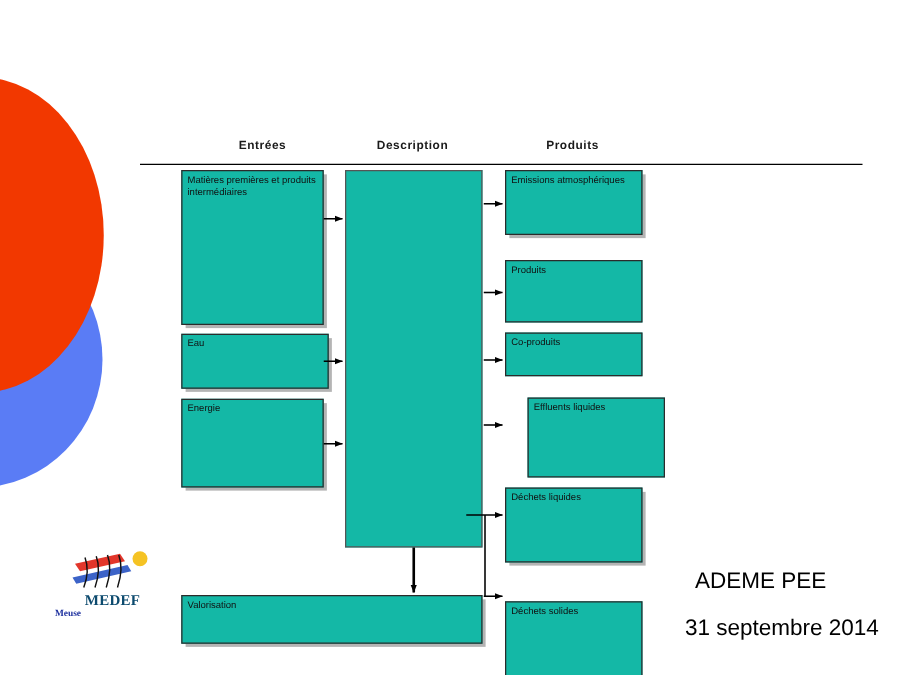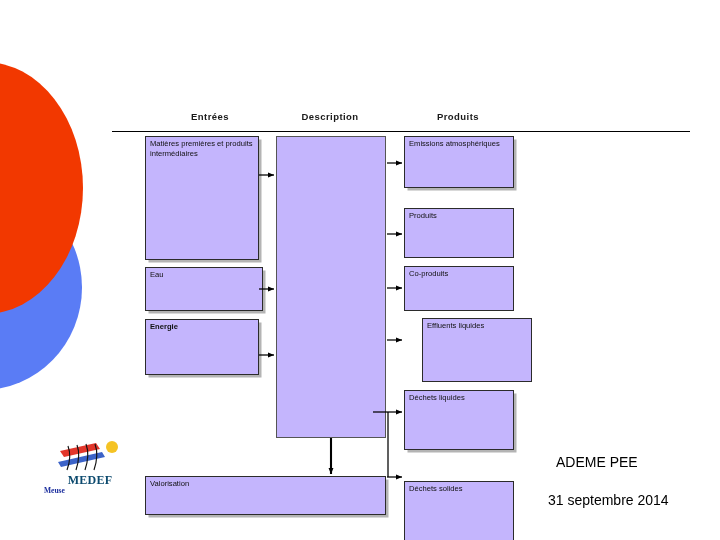--- a/index.html
+++ b/index.html
@@ -19,48 +19,48 @@
             border-top:1.6px solid #000;}
 
   
   .col-head{position:absolute;font-size:9.5px;font-weight:bold;color:#1a1a1a;
             letter-spacing:.45px;text-align:center;white-space:nowrap;}
   #head-entrees{left:160px;top:111px;width:100px;}
   #head-description{left:280px;top:111px;width:100px;}
   #head-sorties{left:408px;top:111px;width:100px;}
 
   
-  .fbox{position:absolute;background:#c4b5fd;border:1.1px solid #2b2b2b;
+  .fbox{position:absolute;background:#14b8a6;border:1.1px solid #2b2b2b;
         box-shadow:3px 3px 0 -0.5px #b4b4b4;box-sizing:border-box;}
   .fbox .lbl{position:absolute;left:4px;top:2px;right:3px;
              font-size:7.6px;line-height:9.6px;color:#111;}
 
   
   #box-matieres{left:145px;top:136px;width:114px;height:124px;}
   #box-eau{left:145px;top:267px;width:118px;height:44px;}
-  #box-energie{left:145px;top:319px;width:114px;height:56px;font-weight:bold;}
+  #box-energie{left:145px;top:319px;width:114px;height:71px;}
   
   #box-description{left:276px;top:136px;width:110px;height:302px;
                    border:1.1px solid #555;box-shadow:none;}
   
   #box-emissions{left:404px;top:136px;width:110px;height:52px;}
   #box-produits{left:404px;top:208px;width:110px;height:50px;box-shadow:none;padding-left:45px;}
-  #box-coproduits{left:404px;top:266px;width:110px;height:45px;box-shadow:none;}
+  #box-coproduits{left:404px;top:266px;width:110px;height:35px;box-shadow:none;}
   #box-effluents{left:422px;top:318px;width:110px;height:64px;box-shadow:none;}
   #box-dechets-liq{left:404px;top:390px;width:110px;height:60px;}
   #box-dechets-sol{left:404px;top:481px;width:110px;height:61px;box-shadow:none;}
   
   #box-valorisation{left:145px;top:476px;width:241px;height:39px;}
 
   
   #wires{position:absolute;left:0;top:0;width:720px;height:540px;
          pointer-events:none;}
 
   
-  .foot{position:absolute;font-size:14px;color:#000;white-space:nowrap;}
+  .foot{position:absolute;font-size:18px;color:#000;white-space:nowrap;}
   #foot-ademe{left:556px;top:454px;}
   #foot-date{left:548px;top:492px;}
 
   
   #logo{position:absolute;left:44px;top:440px;width:92px;height:62px;}
   #logo svg{position:absolute;left:0;top:0;}
   #logo .lname{position:absolute;left:0;top:33px;width:92px;text-align:center;
                font-size:12px;font-weight:bold;color:#0c4a6e;letter-spacing:.2px;
                font-family:"Liberation Serif","DejaVu Serif",serif;}
   #logo .lsub{position:absolute;left:0;top:46px;width:92px;

